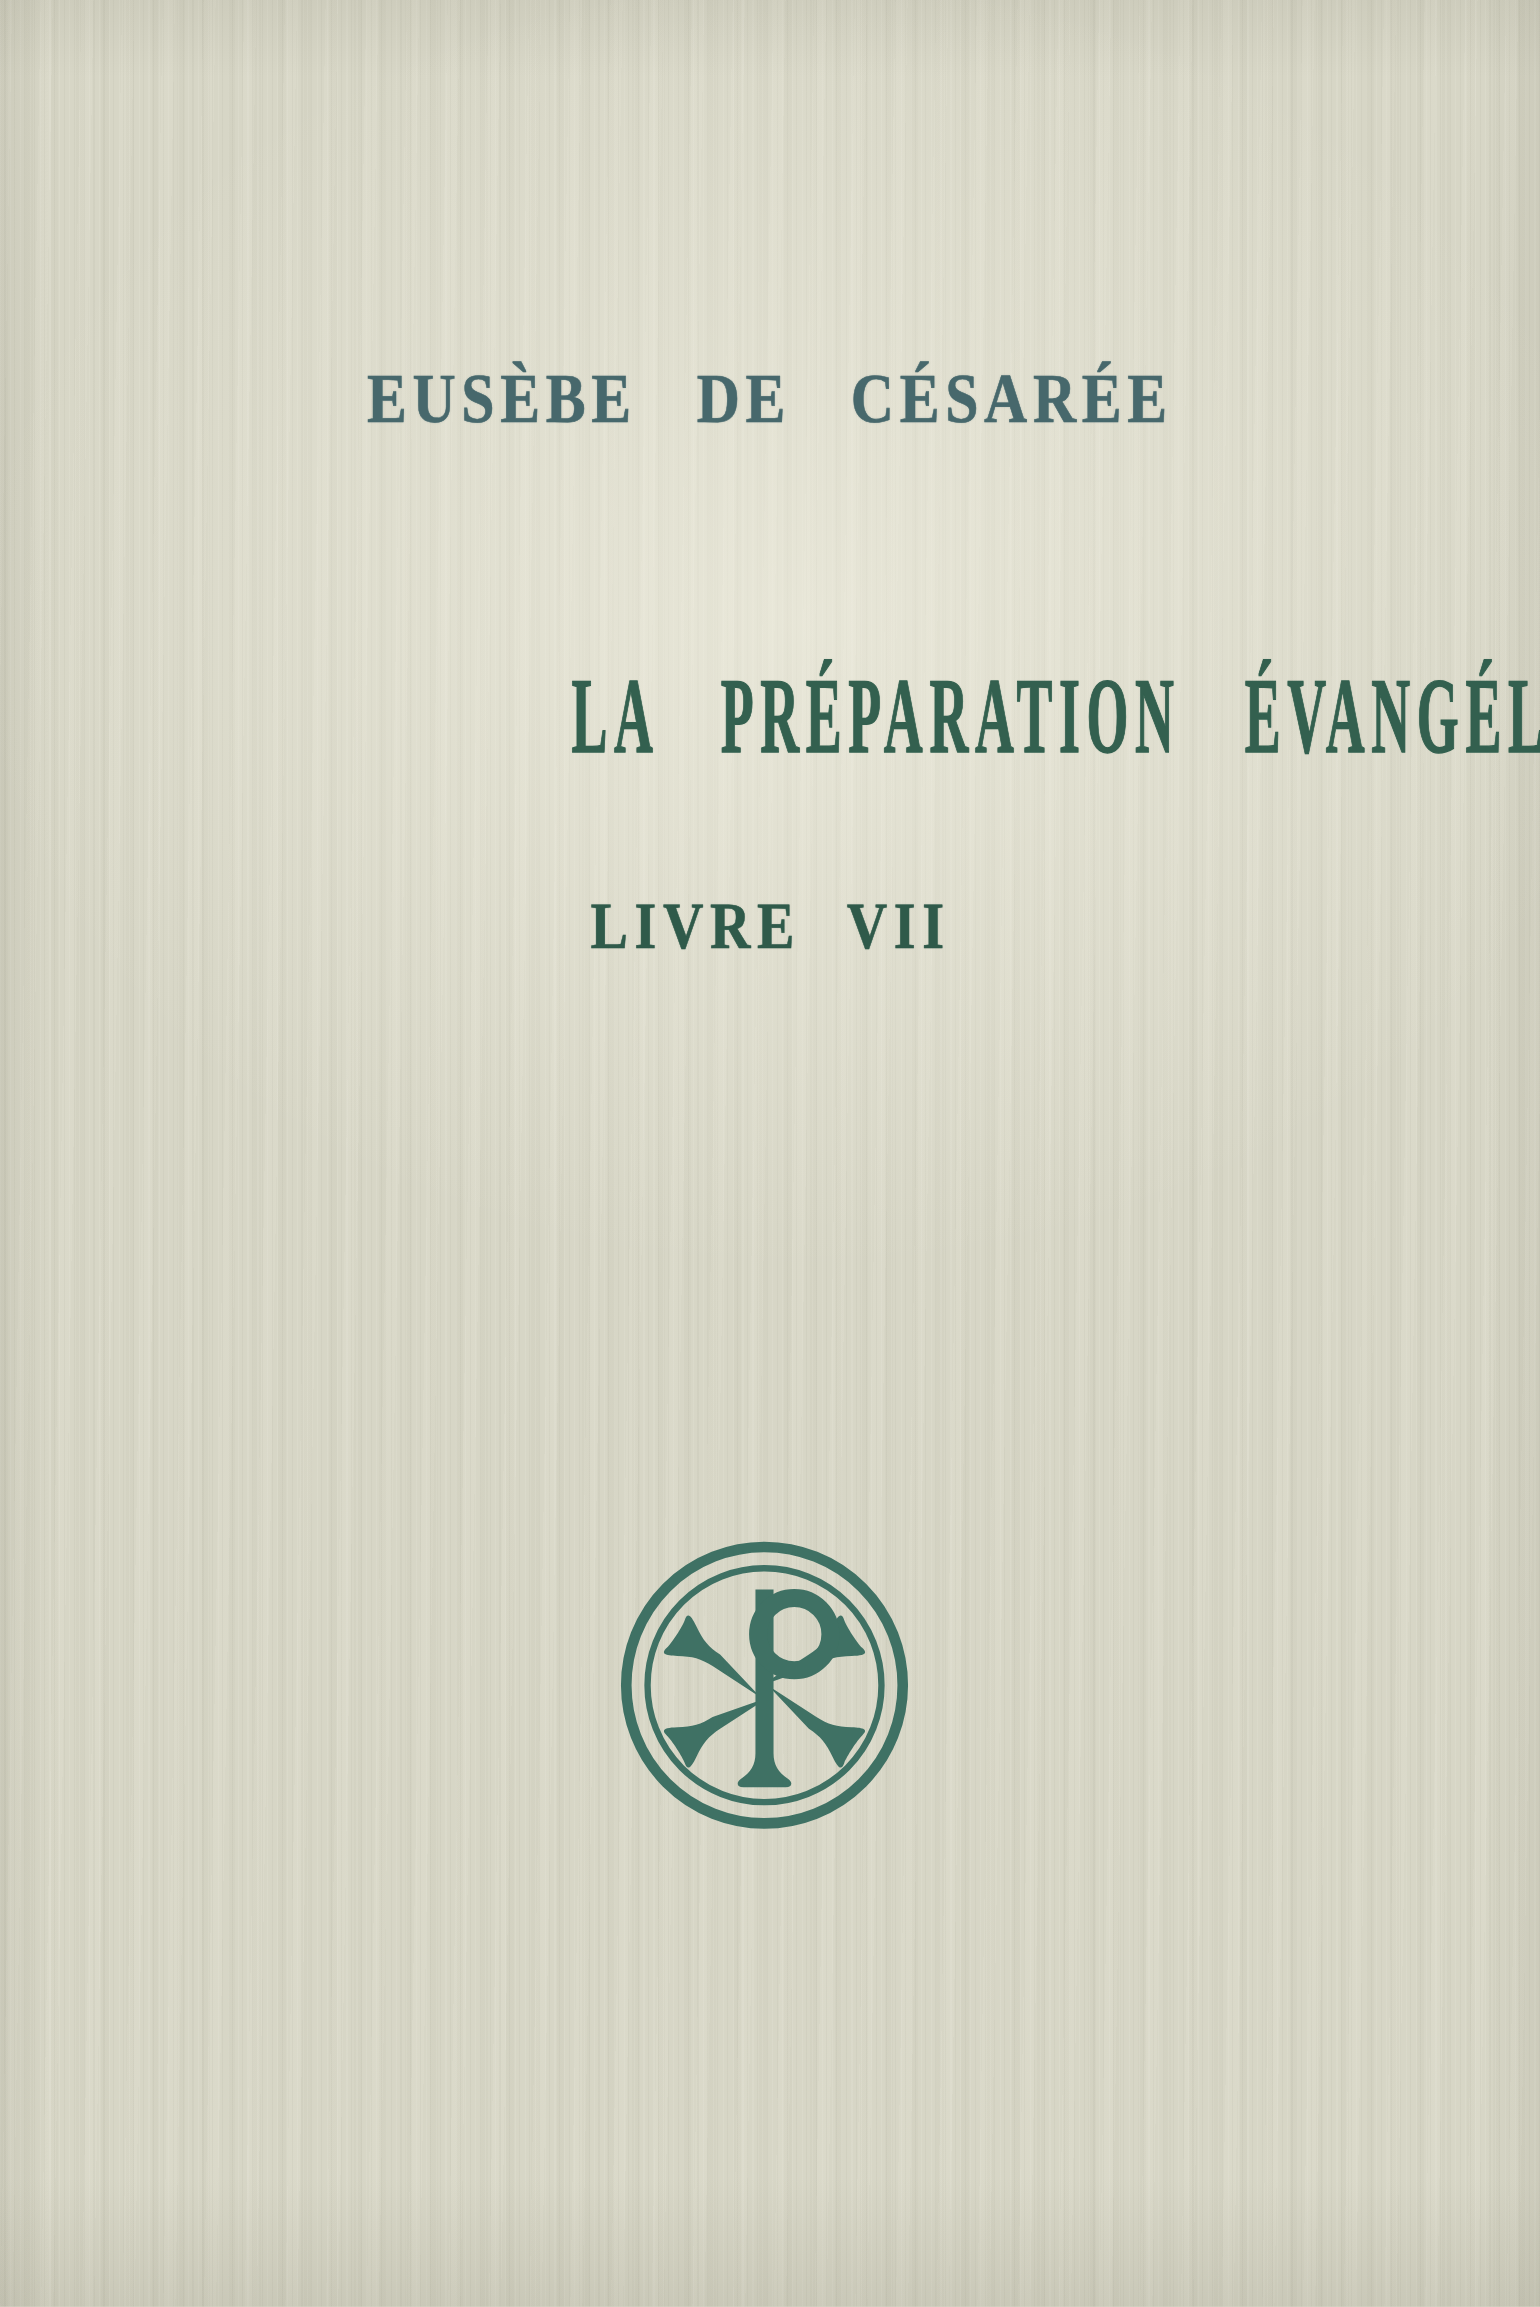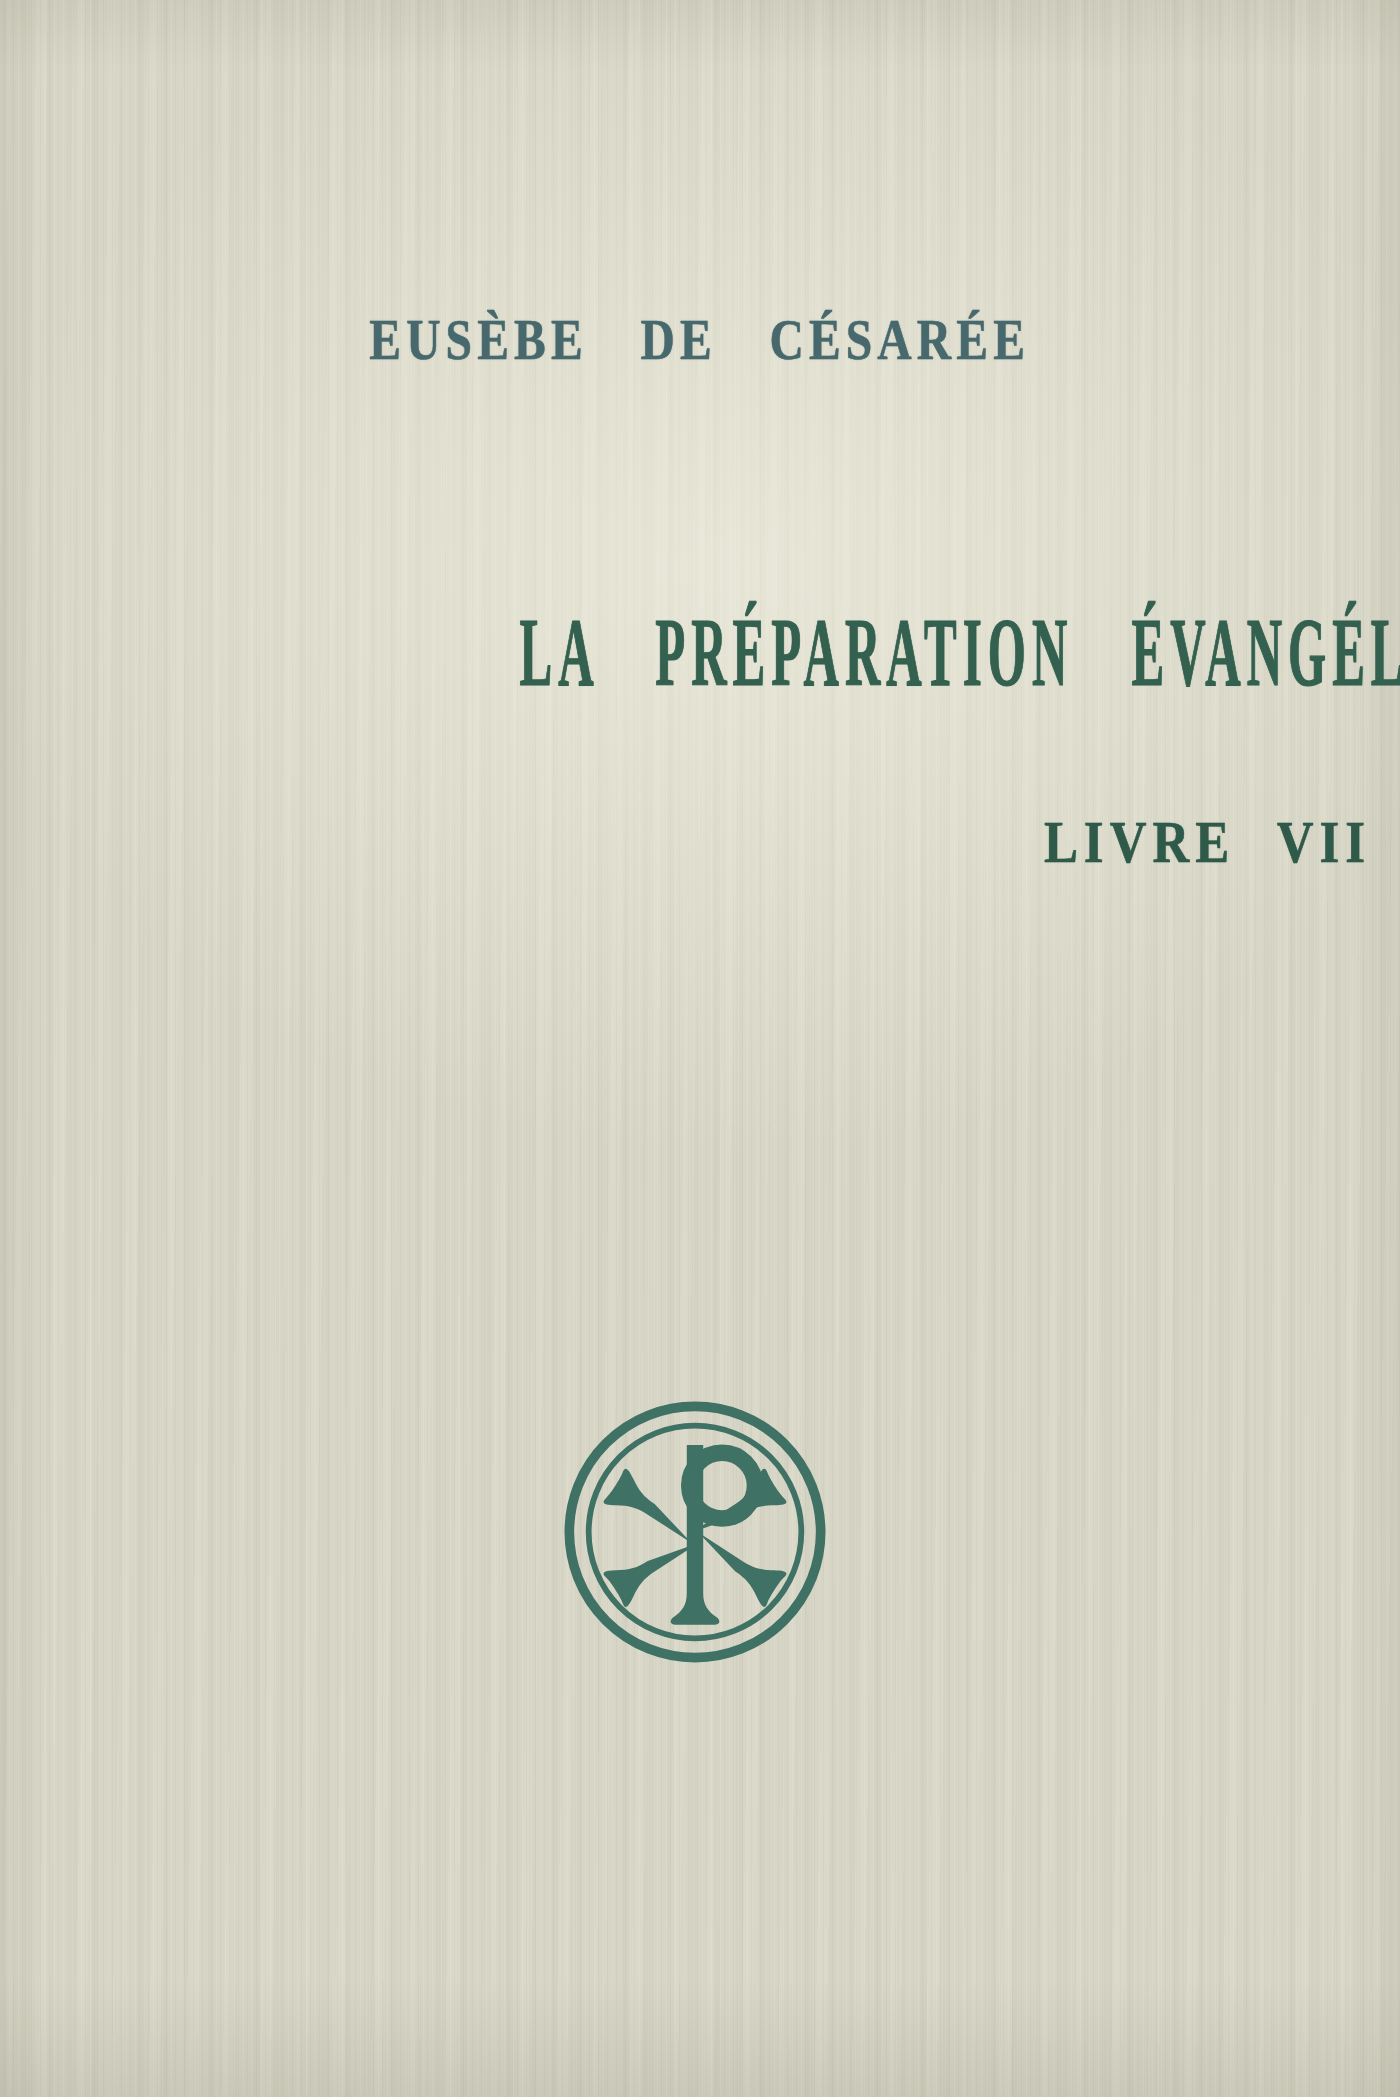--- a/index.html
+++ b/index.html
@@ -29,22 +29,22 @@
     position: absolute;
     left: 0;
     width: 100%;
     text-align: center;
     line-height: 1;
     white-space: nowrap;
     font-weight: bold;
   }
 
   .author-line {
-    top: 312px;
-    font-size: 56px;
+    top: 331px;
+    font-size: 64px;
     color: var(--ink-author, #47686c);
     text-shadow: 0 0 2px rgba(71,104,108,0.35);
   }
   .author-line .squeeze-85 { letter-spacing: 6px; word-spacing: 42px; }
 
   .title-line {
     top: 603px;
     font-size: 98px;
     color: var(--ink-title, #33604f);
     text-shadow: 0 0 2px rgba(51,96,79,0.35);
@@ -56,21 +56,20 @@
     letter-spacing: 12px;
     word-spacing: 80px;
     -webkit-text-stroke: 1.2px currentColor;
   }
 
   .subtitle-line {
     top: 812px;
     font-size: 60px;
     color: var(--ink-subtitle, #2f5a4a);
     text-shadow: 0 0 1.5px rgba(47,90,74,0.35);
-    text-align: right;
   }
   .subtitle-line .squeeze-85 { letter-spacing: 7px; word-spacing: 28px; }
 
   .squeeze-85 {
     display: inline-block;
     transform: scaleX(0.85);
     transform-origin: 50% 50%;
     -webkit-text-stroke: 0.5px currentColor;
   }
 

